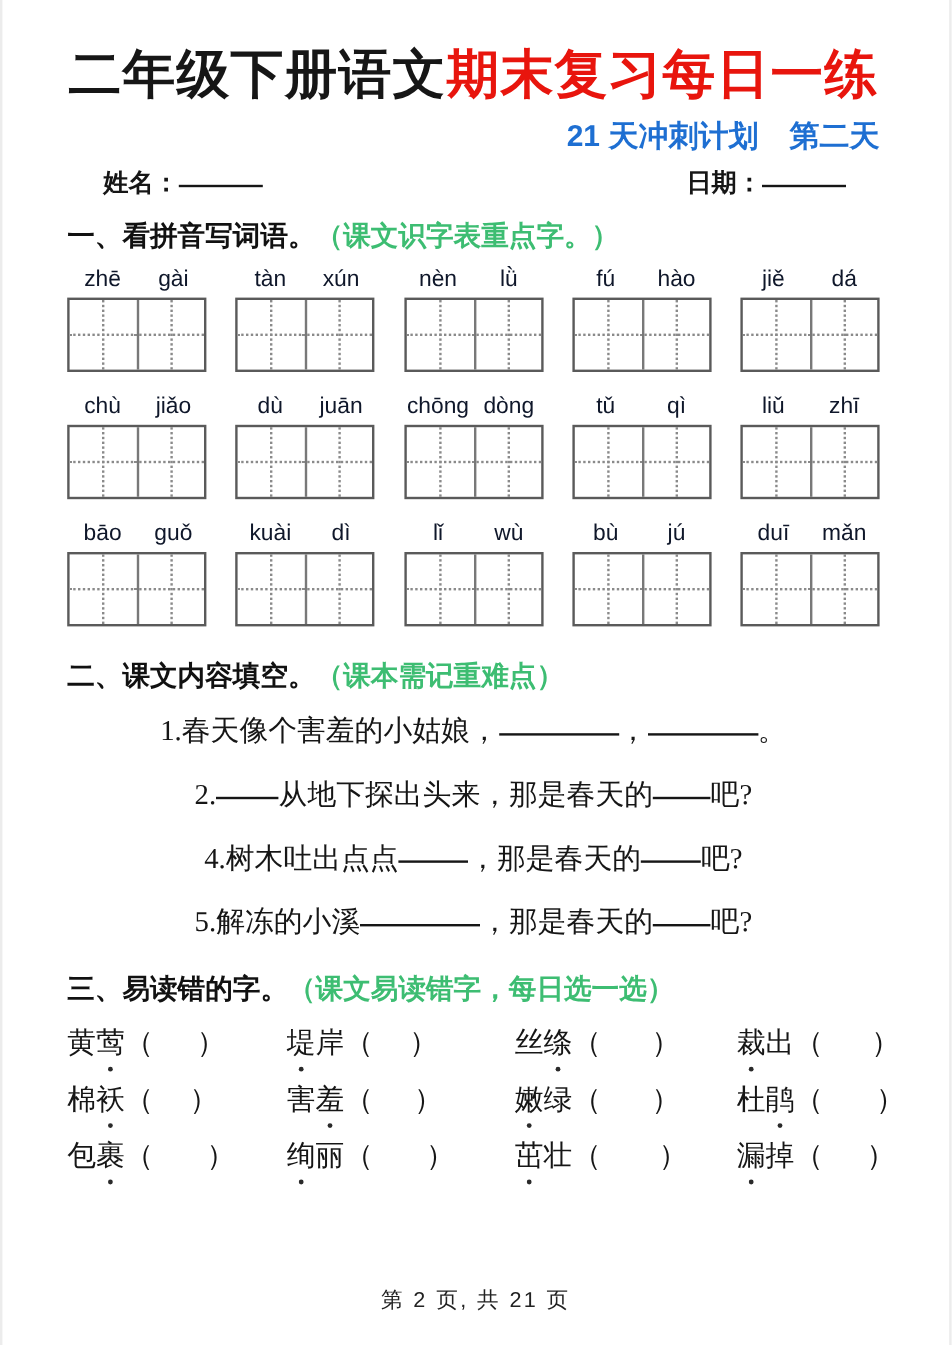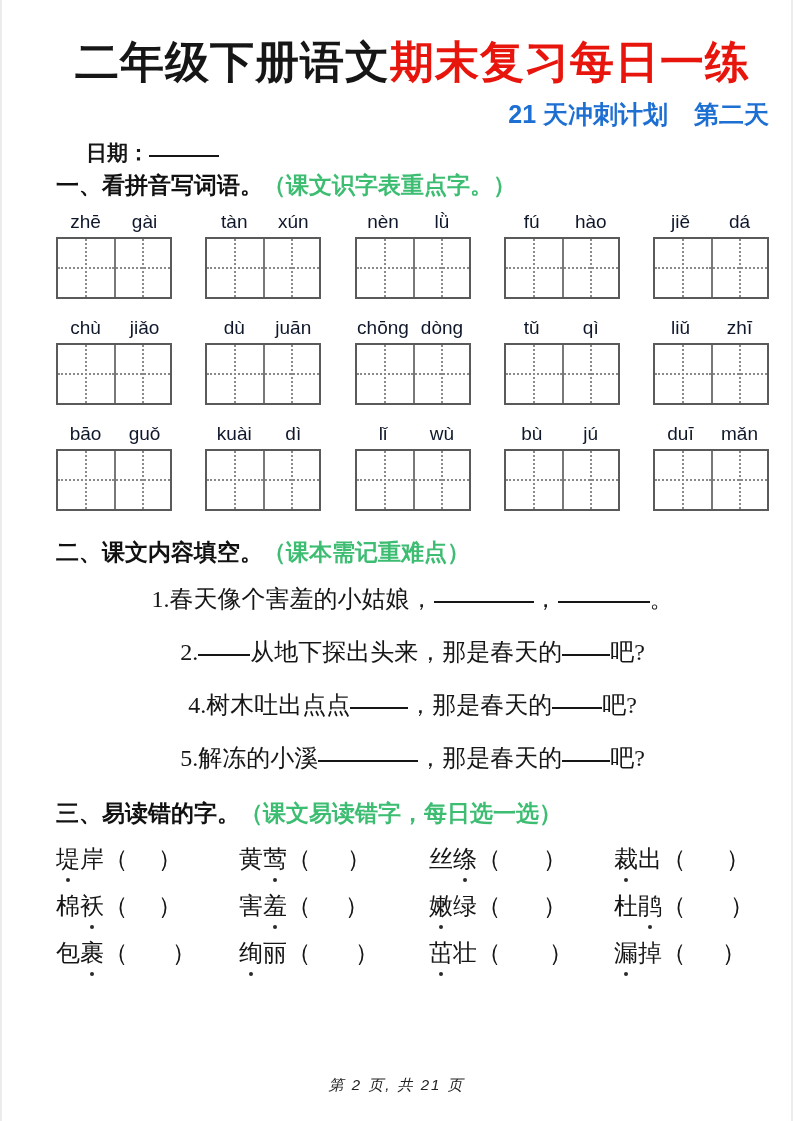--- a/index.html
+++ b/index.html
@@ -10,21 +10,21 @@
   }
   * { margin:0; padding:0; box-sizing:border-box; }
   html,body { background:#fff; }
   body {
     width:793px; height:1121px;
     font-family:"Liberation Sans", sans-serif;
     color:var(--ink);
     position:relative;
     box-shadow: inset 2px 0 0 #ececec, inset -2px 0 0 #ececec;
   }
-  .page { padding:34px 24px 0 56px; }
+  .page { padding:34px 60px 0 56px; }
 
   
   .title {
     font-family:"Liberation Serif","DejaVu Serif",serif;
     font-size:44px; font-weight:700; letter-spacing:1px;
     text-align:center; line-height:58px; white-space:nowrap;
   }
   .t-red { color:var(--red); }
   .subtitle {
     margin-top:8px; text-align:right;
@@ -34,21 +34,21 @@
   .name-row {
     margin-top:11px; display:flex; justify-content:space-between;
     padding:0 28px 0 30px; font-size:21px; font-weight:700; line-height:28px;
   }
   .nr-item { white-space:nowrap; }
 
   
   .sec-heading { font-size:23px; line-height:30px; white-space:nowrap; }
   .sec-heading .hd { font-weight:700; color:#111; }
   .sec-heading .note { color:var(--green); font-weight:600; }
-  #sec1-heading { margin-top:3px; }
+  #sec1-heading { margin-top:14px; }
   #sec2-heading { margin-top:26px; }
   #sec3-heading { margin-top:22px; }
 
   
   #pinyinRows { margin-top:10px; }
   .py-row {
     display:flex; justify-content:space-between;
     font-family:Liberation Sans, sans-serif;
     font-size:19px; line-height:24px; margin-bottom:3px; color:#0f172a;
   }
@@ -91,33 +91,34 @@
   .dc.dot::after {
     content:""; position:absolute; left:50%; bottom:-6px;
     width:4px; height:4px; border-radius:50%; background:#2a2a2a;
     transform:translateX(-50%);
   }
   .paren-gap { display:inline-block; }
 
   
   .footer {
     position:absolute; left:0; right:0; bottom:26px;
-    text-align:center; font-size:15px; letter-spacing:2px; color:#222;font-style:italic;
+    text-align:center; font-size:18px; letter-spacing:2px; color:#222;
   }
 </style>
 </head>
 <body>
 
 <div class="page">
 
   <h1 class="title"><span class="t-black">二年级下册语文</span><span class="t-red">期末复习每日一练</span></h1>
 
   <div class="subtitle"><span>21 天冲刺计划</span><span class="sub-gap"></span><span>第二天</span></div>
 
   <div class="name-row" id="nameRow">
+      <span class="nr-item"><span>姓名：</span><span class="blank" style="width: 70px;"></span></span>
       <span class="nr-item"><span>日期：</span><span class="blank" style="width: 70px;"></span></span>
     </div>
 
   <div class="sec-heading" id="sec1-heading"><span class="hd">一、看拼音写词语。</span><span class="note">（课文识字表重点字。）</span></div>
 
   <div id="pinyinRows">
       <div class="py-row">
         <div class="py-group">
           <span class="py">zhē</span>
           <span class="py">gài</span>
@@ -257,22 +258,22 @@
       <div class="q-line"><span>1.春天像个害羞的小姑娘，</span><span class="blank" style="width: 100px;"></span><span>，</span><span class="blank" style="width: 92px;"></span><span>。</span></div>
       <div class="q-line"><span>2.</span><span class="blank" style="width: 52px;"></span><span>从地下探出头来，那是春天的</span><span class="blank" style="width: 48px;"></span><span>吧?</span></div>
       <div class="q-line"><span>4.树木吐出点点</span><span class="blank" style="width: 58px;"></span><span>，那是春天的</span><span class="blank" style="width: 50px;"></span><span>吧?</span></div>
       <div class="q-line"><span>5.解冻的小溪</span><span class="blank" style="width: 100px;"></span><span>，那是春天的</span><span class="blank" style="width: 48px;"></span><span>吧?</span></div>
     </div>
 
   <div class="sec-heading" id="sec3-heading"><span class="hd">三、易读错的字。</span><span class="note">（课文易读错字，每日选一选）</span></div>
 
   <div id="wordGrid">
       <div class="w-row">
+        <span class="w-item"><span class="dc">黄</span><span class="dc dot">莺</span><span>（</span><span class="paren-gap" style="width: 36px;"></span><span>）</span></span>
         <span class="w-item"><span class="dc dot">堤</span><span class="dc">岸</span><span>（</span><span class="paren-gap" style="width: 30px;"></span><span>）</span></span>
-        <span class="w-item"><span class="dc">黄</span><span class="dc dot">莺</span><span>（</span><span class="paren-gap" style="width: 36px;"></span><span>）</span></span>
         <span class="w-item"><span class="dc">丝</span><span class="dc dot">绦</span><span>（</span><span class="paren-gap" style="width: 42px;"></span><span>）</span></span>
         <span class="w-item"><span class="dc dot">裁</span><span class="dc">出</span><span>（</span><span class="paren-gap" style="width: 40px;"></span><span>）</span></span>
       </div>
       <div class="w-row">
         <span class="w-item"><span class="dc">棉</span><span class="dc dot">袄</span><span>（</span><span class="paren-gap" style="width: 30px;"></span><span>）</span></span>
         <span class="w-item"><span class="dc">害</span><span class="dc dot">羞</span><span>（</span><span class="paren-gap" style="width: 34px;"></span><span>）</span></span>
         <span class="w-item"><span class="dc dot">嫩</span><span class="dc">绿</span><span>（</span><span class="paren-gap" style="width: 42px;"></span><span>）</span></span>
         <span class="w-item"><span class="dc">杜</span><span class="dc dot">鹃</span><span>（</span><span class="paren-gap" style="width: 44px;"></span><span>）</span></span>
       </div>
       <div class="w-row">

